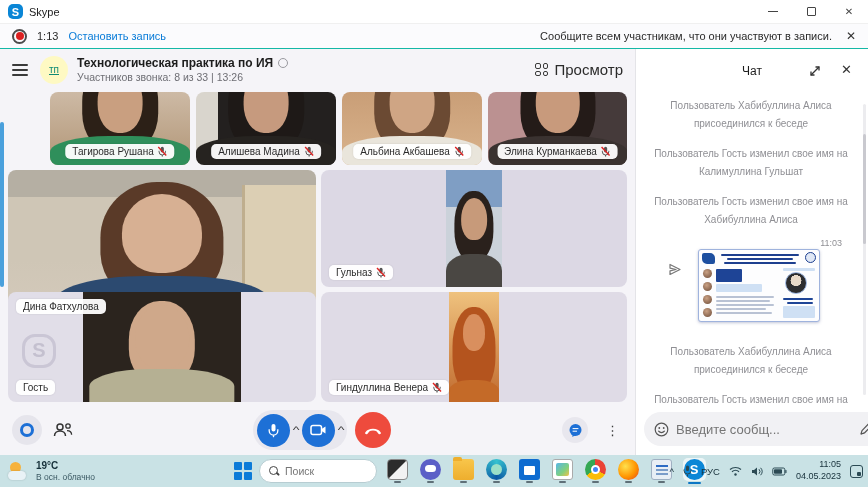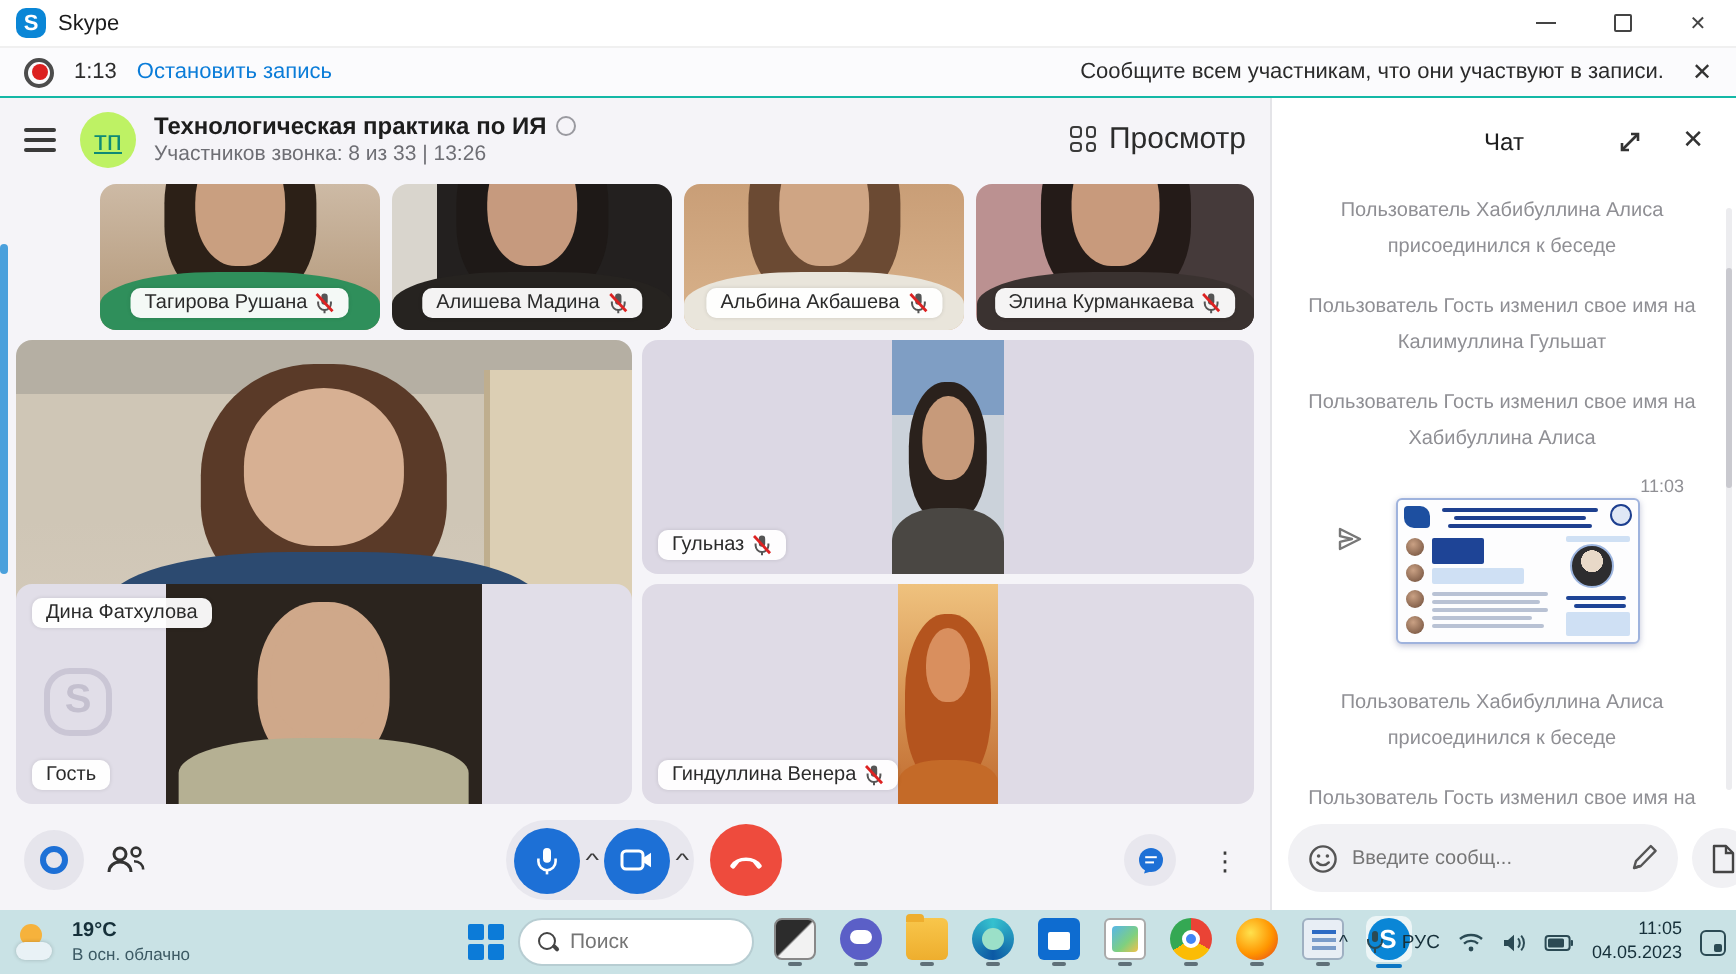--- a/index.html
+++ b/index.html
@@ -27,21 +27,21 @@
 
   
   .appbody { position:absolute; top:49px; bottom:32px; left:0; right:0; display:flex; }
   .callpane { position:relative; width:635px; background:#f5f4f8; }
   .chatpane { position:relative; flex:1; background:#ffffff; border-left:1px solid #e4e4e8; }
 
   
   .callhead { position:absolute; top:0; left:0; right:0; height:41px; display:flex; align-items:center; padding:0 12px; }
   .hamb { width:16px; height:12px; display:flex; flex-direction:column; justify-content:space-between; margin-right:12px; }
   .hamb i { height:2px; background:#3a3a3a; border-radius:1px; }
-  .avat { width:28px; height:28px; border-radius:50%; background:#bef264; color:#0e8a75; font-size:14px; display:flex; align-items:center; justify-content:center; margin-right:9px;text-decoration:underline; }
+  .avat { width:28px; height:28px; border-radius:50%; background:#fef9c3; color:#0e8a75; font-size:10px; display:flex; align-items:center; justify-content:center; margin-right:9px;text-decoration:underline; }
   .ht1 { font-size:12px; font-weight:bold; color:#1d1d1d; display:flex; align-items:center; gap:5px; }
   .gear { width:10px; height:10px; border:1.5px solid #9a9aa0; border-radius:50%; display:inline-block; }
   .ht2 { font-size:10.5px; color:#6e6e74; margin-top:1px; }
   .viewbtn { margin-left:auto; display:flex; align-items:center; gap:6px; font-size:15px; color:#2b2b2b; }
   .gridico { width:13px; height:13px; display:grid; grid-template-columns:1fr 1fr; gap:2px; }
   .gridico i { border:1.5px solid #3a3a3a; border-radius:2px; }
 
   
   .stage { position:absolute; top:41px; bottom:0; left:0; right:0; }
   .lscroll { position:absolute; left:0; top:32px; width:4px; height:165px; background:#4aa0dc; border-radius:2px; z-index:5; }
@@ -100,21 +100,21 @@
   .poster .ph-l { position:absolute; left:22px; height:2px; background:#1d3f8f; border-radius:1px; }
   .poster .pc { position:absolute; left:4px; width:9px; height:9px; border-radius:50%; background:radial-gradient(circle at 40% 35%,#caa184,#6b4a37); }
   .poster .pmid { position:absolute; left:17px; top:19px; width:26px; height:13px; background:#1e4496; border-radius:1px; }
   .poster .plite { position:absolute; background:#cfe0f4; border-radius:1px; }
   .poster .pgray { position:absolute; background:#b9c2d4; height:1.5px; border-radius:1px; }
   .poster .pman { position:absolute; right:12px; top:22px; width:22px; height:22px; border:1.5px solid #9db6e0; border-radius:50%; background:radial-gradient(circle at 50% 38%,#e8d9c8 0 34%,#2d2d2f 35%); }
   .poster .pnavy { position:absolute; right:6px; background:#1e4496; height:2px; border-radius:1px; }
 
   .chinput { position:absolute; left:8px; right:8px; bottom:8px; height:36px; display:flex; align-items:center; gap:7px; }
   .inpill { flex:1; height:34px; background:#f1f1f4; border-radius:17px; display:flex; align-items:center; padding:0 10px; gap:7px; }
-  .inpill input { flex:1; min-width:10px; border:none; outline:none; background:transparent; font-size:10px; color:#555; font-family:"Liberation Sans",sans-serif; }
+  .inpill input { flex:1; min-width:10px; border:none; outline:none; background:transparent; font-size:13px; color:#555; font-family:"Liberation Sans",sans-serif; }
   .ccirc { width:30px; height:30px; border-radius:50%; background:#f1f1f4; display:flex; align-items:center; justify-content:center; flex:none; }
 
   
   .taskbar { position:absolute; left:0; right:0; bottom:0; height:32px; background:#c9e2e5; display:flex; align-items:center; }
   .weather { position:absolute; left:8px; display:flex; align-items:center; gap:6px; }
   .wicon { position:relative; width:22px; height:18px; }
   .wsun { position:absolute; left:2px; top:0; width:11px; height:11px; border-radius:50%; background:#f6b23c; }
   .wcloud { position:absolute; left:0; bottom:0; width:18px; height:9px; border-radius:8px; background:#e9f2f6; box-shadow:0 0 2px rgba(0,0,0,.2); }
   .wtemp { font-size:10px; color:#16303a; font-weight:bold; line-height:1.2; }
   .wcond { font-size:8.5px; color:#3c5a64; }

